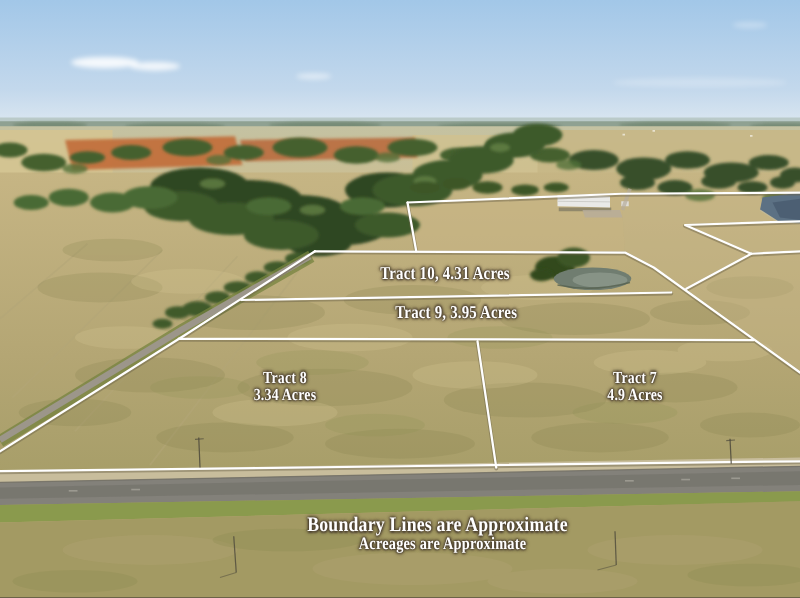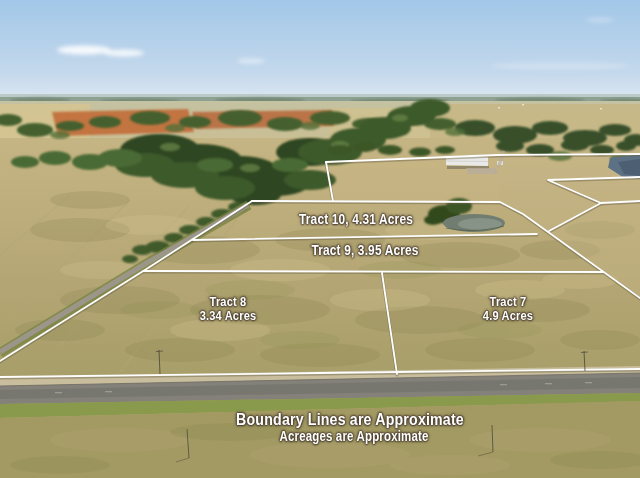--- a/index.html
+++ b/index.html
@@ -1,18 +1,18 @@
 <!DOCTYPE html>
 <html><head>
 <meta charset="utf-8">
 <style>
   html,body{margin:0;padding:0;background:#222;}
   .stage{
     position:relative;width:640px;height:478px;overflow:hidden;
-    font-family:Liberation Sans, sans-serif;background:#b9a975;
+    font-family:Liberation Serif, serif;background:#b9a975;
   }
   .stage svg{position:absolute;left:0;top:0;display:block;}
   .label{
     position:absolute;color:#fff;font-weight:bold;white-space:nowrap;text-align:center;
     transform:translateX(-50%) scaleX(.82);line-height:1.06;letter-spacing:.2px;
     text-shadow:0 1px 2px rgba(72,60,46,.95),0 -1px 2px rgba(72,60,46,.7),
                 1px 0 2px rgba(72,60,46,.85),-1px 0 2px rgba(72,60,46,.85),
                 0 0 4px rgba(72,60,46,.6);
   }
   .lbl-t10{left:356px;top:212px;font-size:14.5px;}

